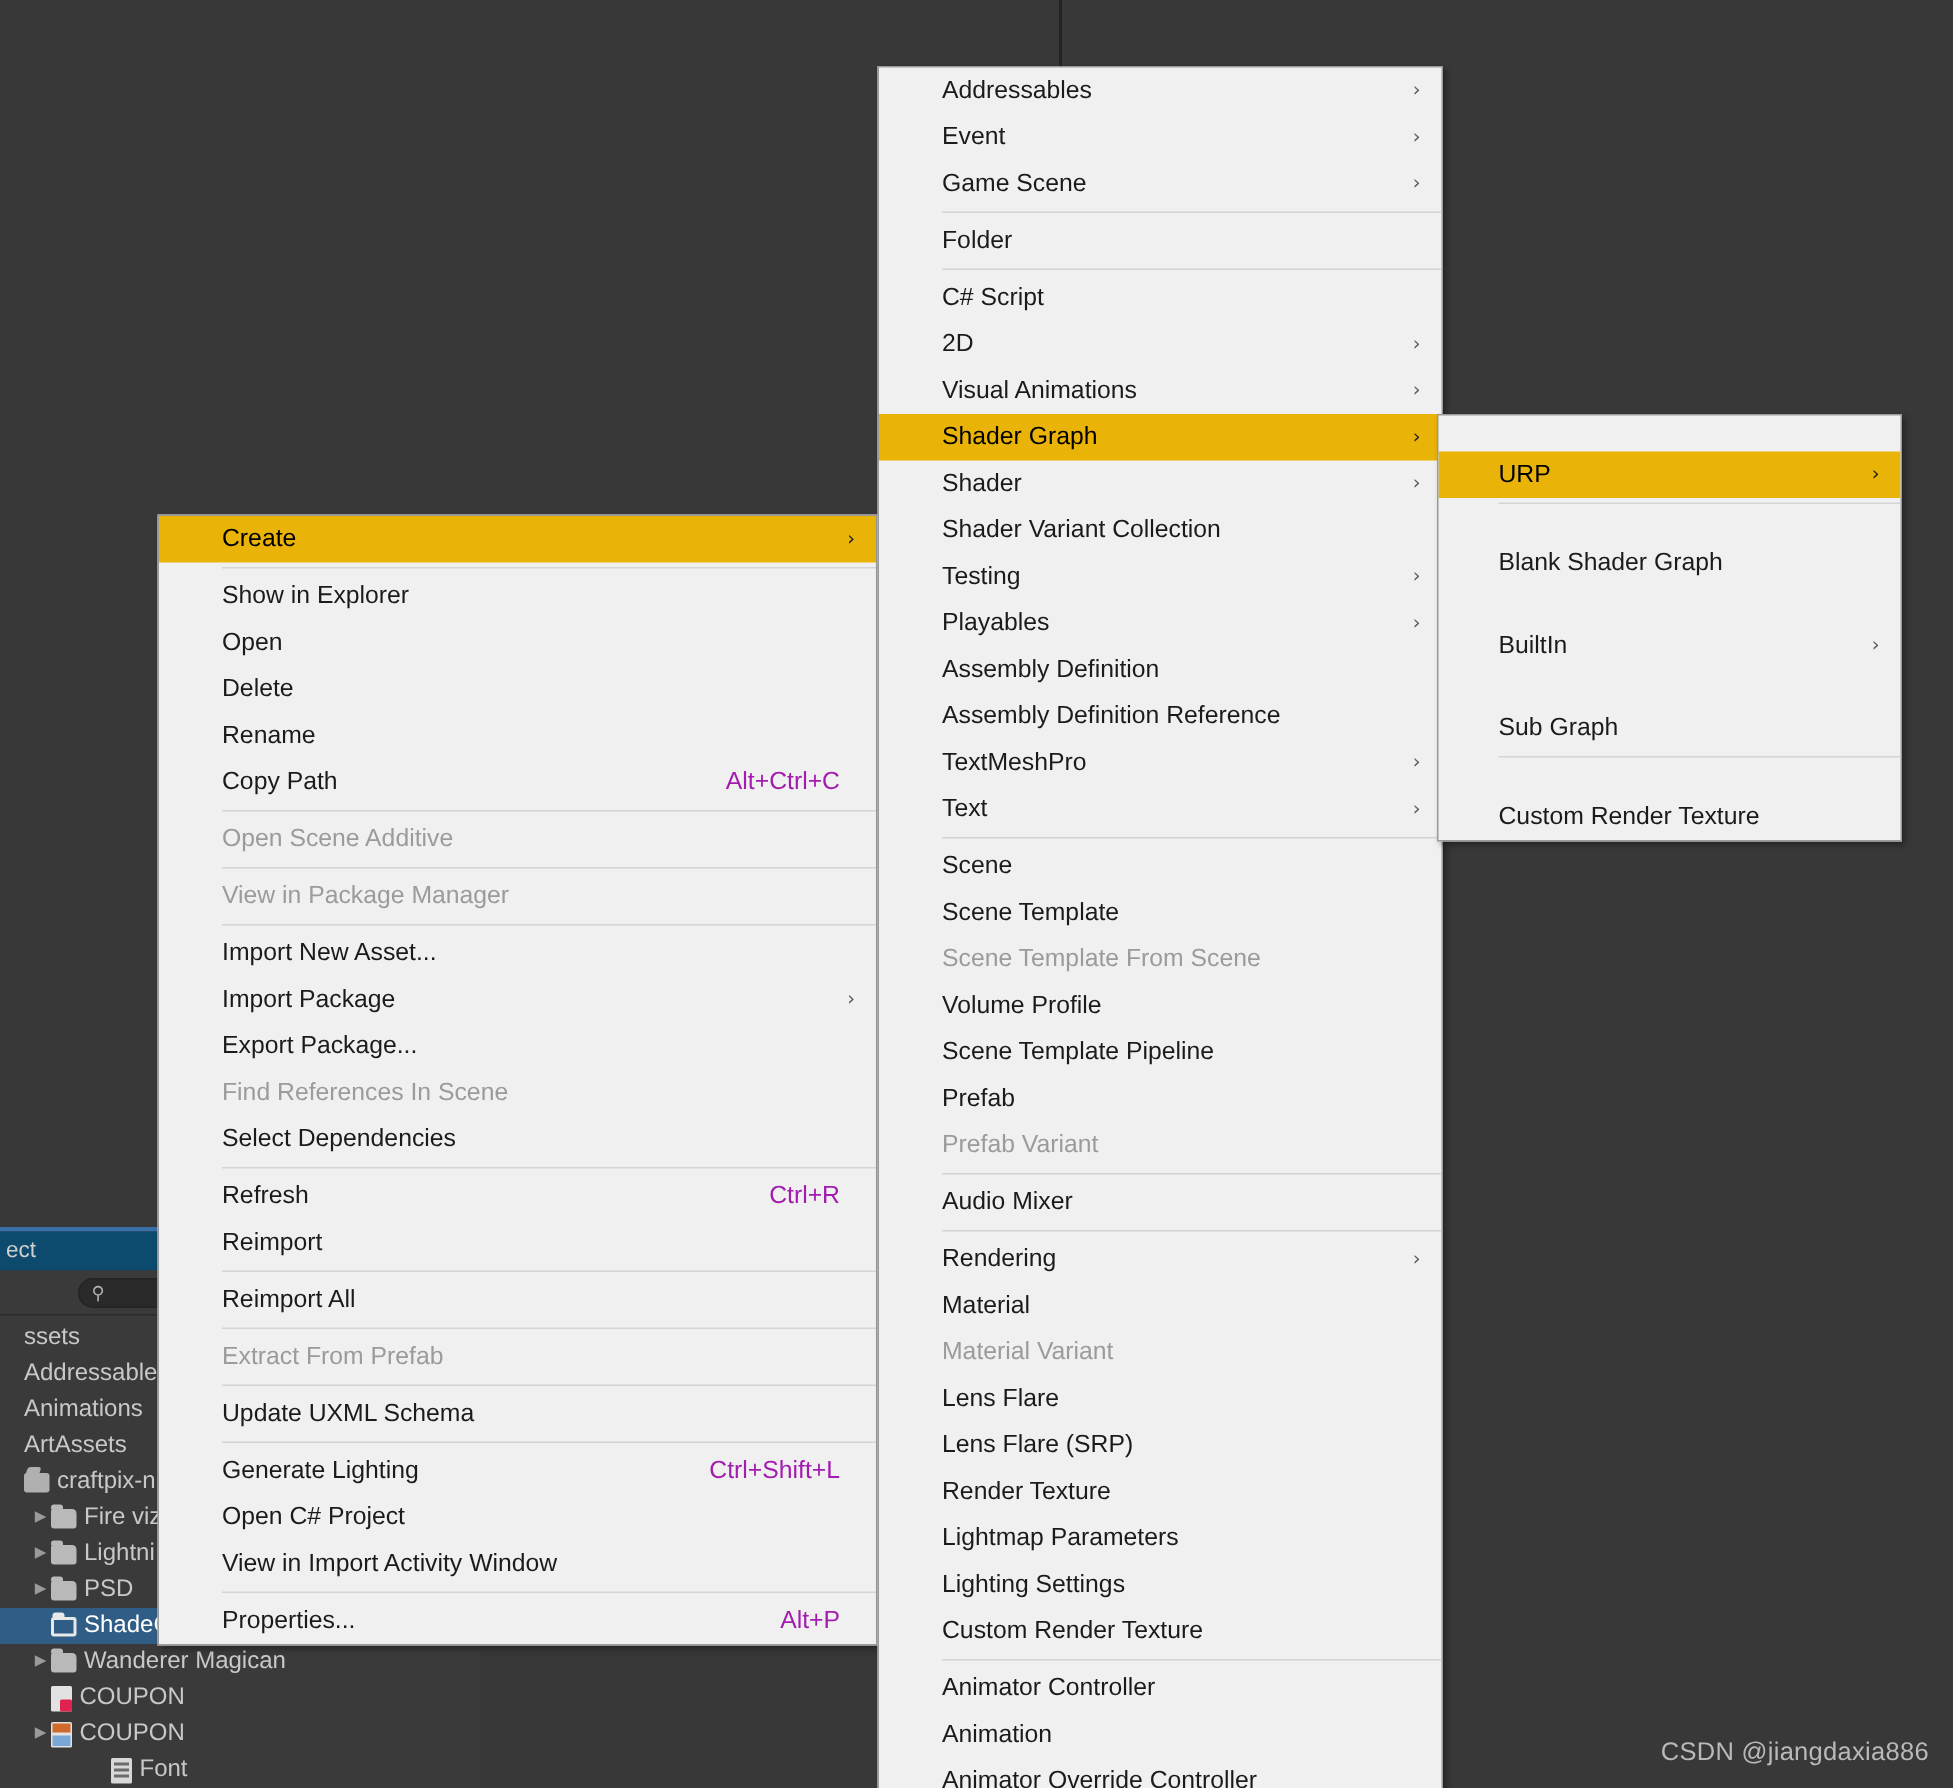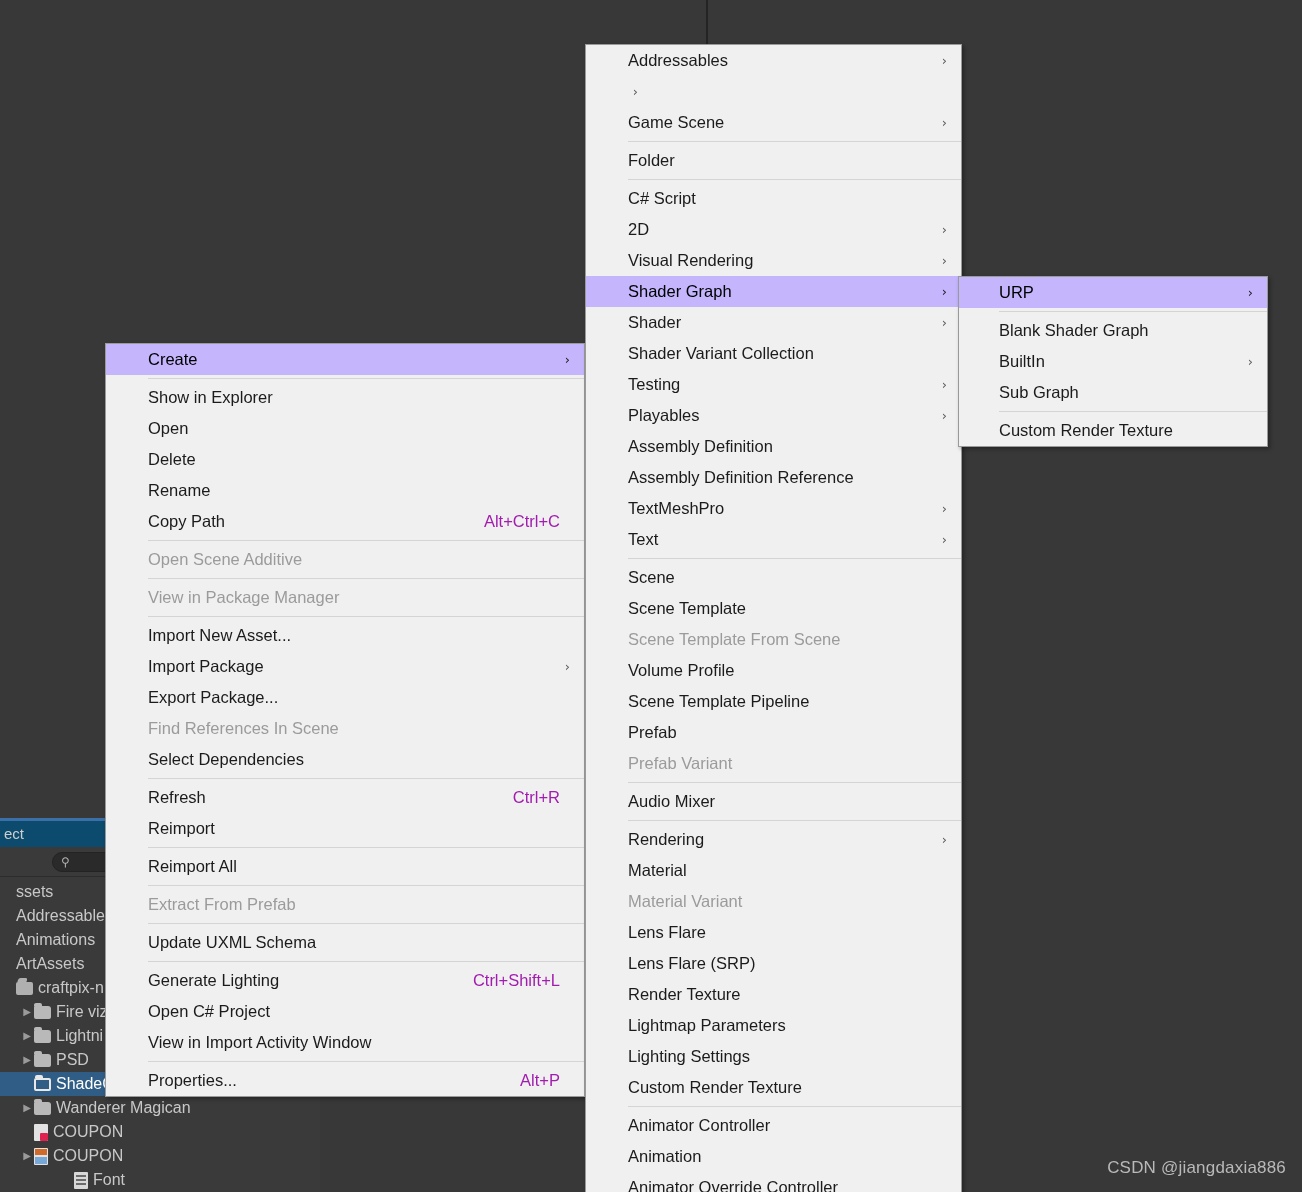--- a/index.html
+++ b/index.html
@@ -207,35 +207,35 @@
     padding-left: 18px;
   }
   .mi .arrow {
     flex: 0 0 auto;
     width: 10px;
     color: #5a5a5a;
     font-size: 13px;
     text-align: right;
     font-family: "DejaVu Sans", sans-serif;
   }
-  .mi.hi { background: #c4b5fd; color: #000; align-items: center; }
+  .mi.hi { background: #eab308; color: #000; align-items: center; }
   .mi.hi .arrow { color: #1b1b1b; }
   .mi.disabled { color: #9b9b9b; }
   .sep {
     height: 1px;
     background: #d4d4d4;
     margin: 3px 0 3px 42px;
   }
   .menu.m1 .sep { margin-left: 42px; }
 
   
   .m1 { left: 105px; top: 343px; width: 480px; }
   .m2 { left: 585px; top: 44px; width: 377px; }
   .m3 { left: 958px; top: 276px; width: 310px; }
-  .m3 .mi { padding-left: 40px; }
+  .m3 .mi { padding-left: 40px; margin-top: 24px; }
   .m3 .sep { margin-left: 40px; }
 
   
   .watermark {
     position: absolute;
     right: 16px; bottom: 14px;
     color: #b9b9b9;
     font-size: 17px;
     font-family: "Liberation Sans", sans-serif;
     letter-spacing: 0.2px;
@@ -427,20 +427,21 @@
         <span class="arrow"></span>
       </div>
     </div>
 
   <div class="menu m2" id="menu2">
       <div class="mi">
         <span class="lbl">Addressables</span>
         <span class="arrow">›</span>
       </div>
       <div class="mi">
+        <span class="lbl">Event</span>
         <span class="arrow">›</span>
       </div>
       <div class="mi">
         <span class="lbl">Game Scene</span>
         <span class="arrow">›</span>
       </div>
       <div class="sep"></div>
       <div class="mi">
         <span class="lbl">Folder</span>
         <span class="arrow"></span>
@@ -448,21 +449,21 @@
       <div class="sep"></div>
       <div class="mi">
         <span class="lbl">C# Script</span>
         <span class="arrow"></span>
       </div>
       <div class="mi">
         <span class="lbl">2D</span>
         <span class="arrow">›</span>
       </div>
       <div class="mi">
-        <span class="lbl">Visual Rendering</span>
+        <span class="lbl">Visual Animations</span>
         <span class="arrow">›</span>
       </div>
       <div class="mi hi">
         <span class="lbl">Shader Graph</span>
         <span class="arrow">›</span>
       </div>
       <div class="mi">
         <span class="lbl">Shader</span>
         <span class="arrow">›</span>
       </div>

